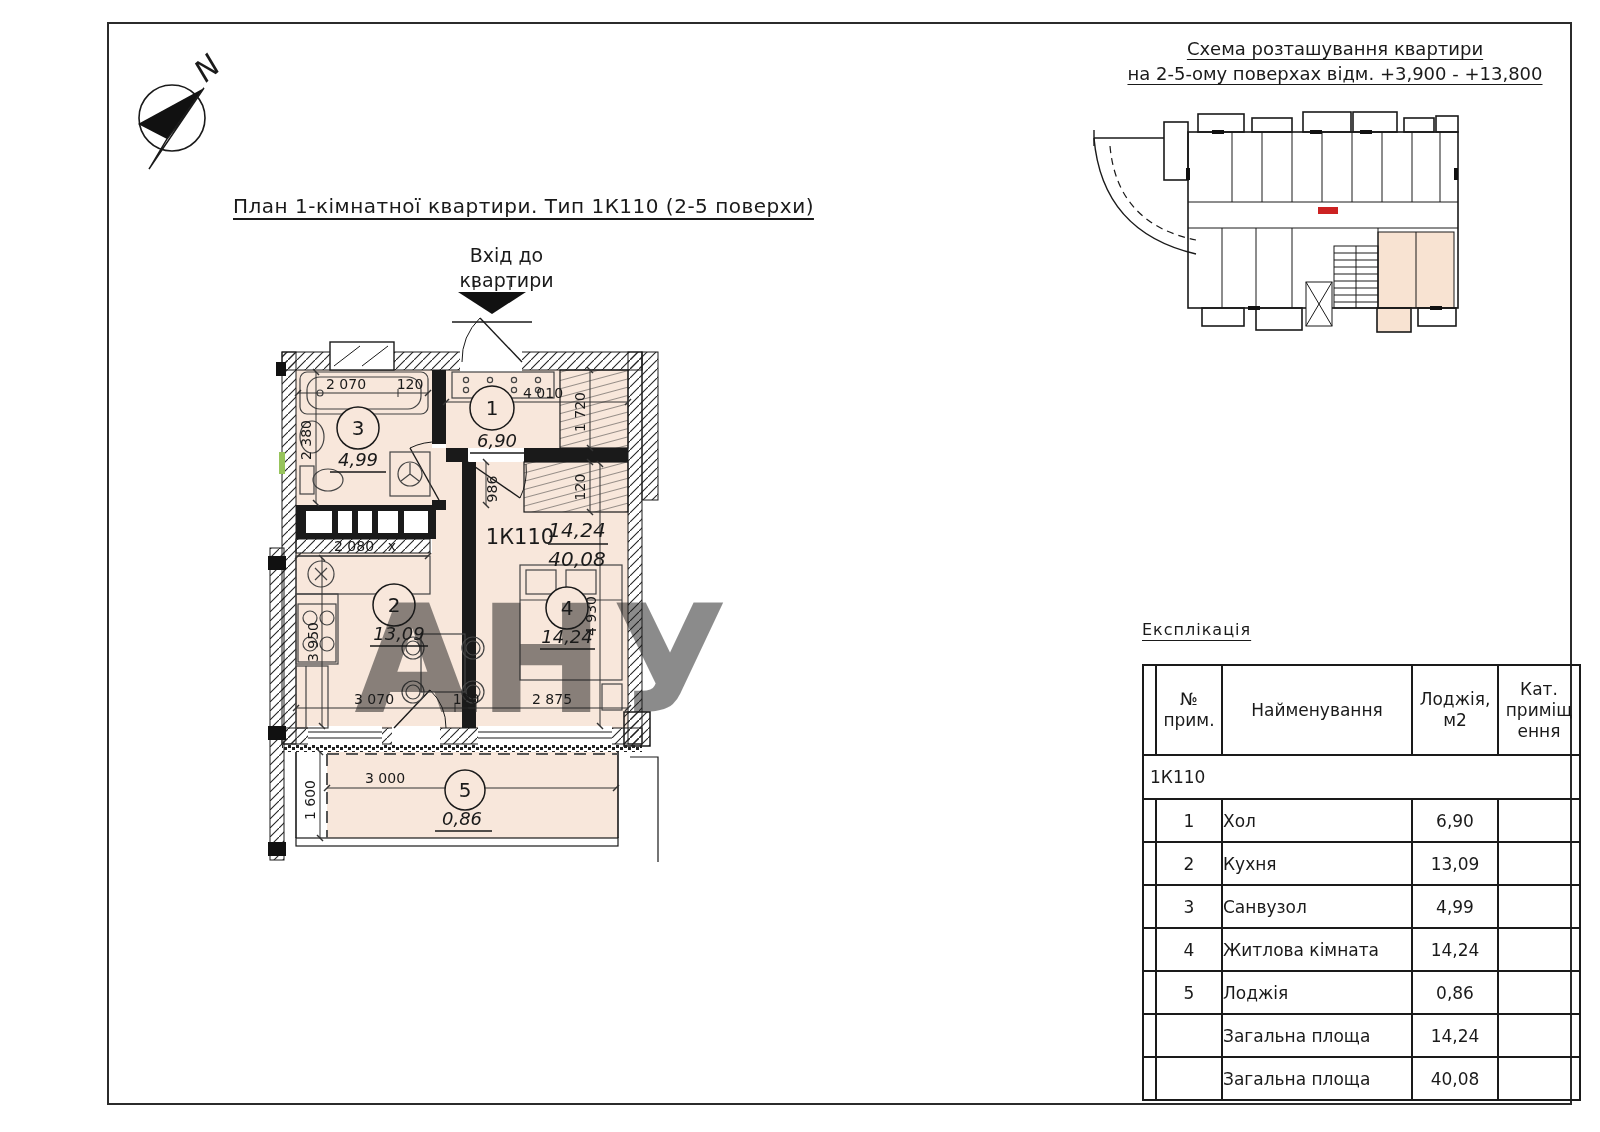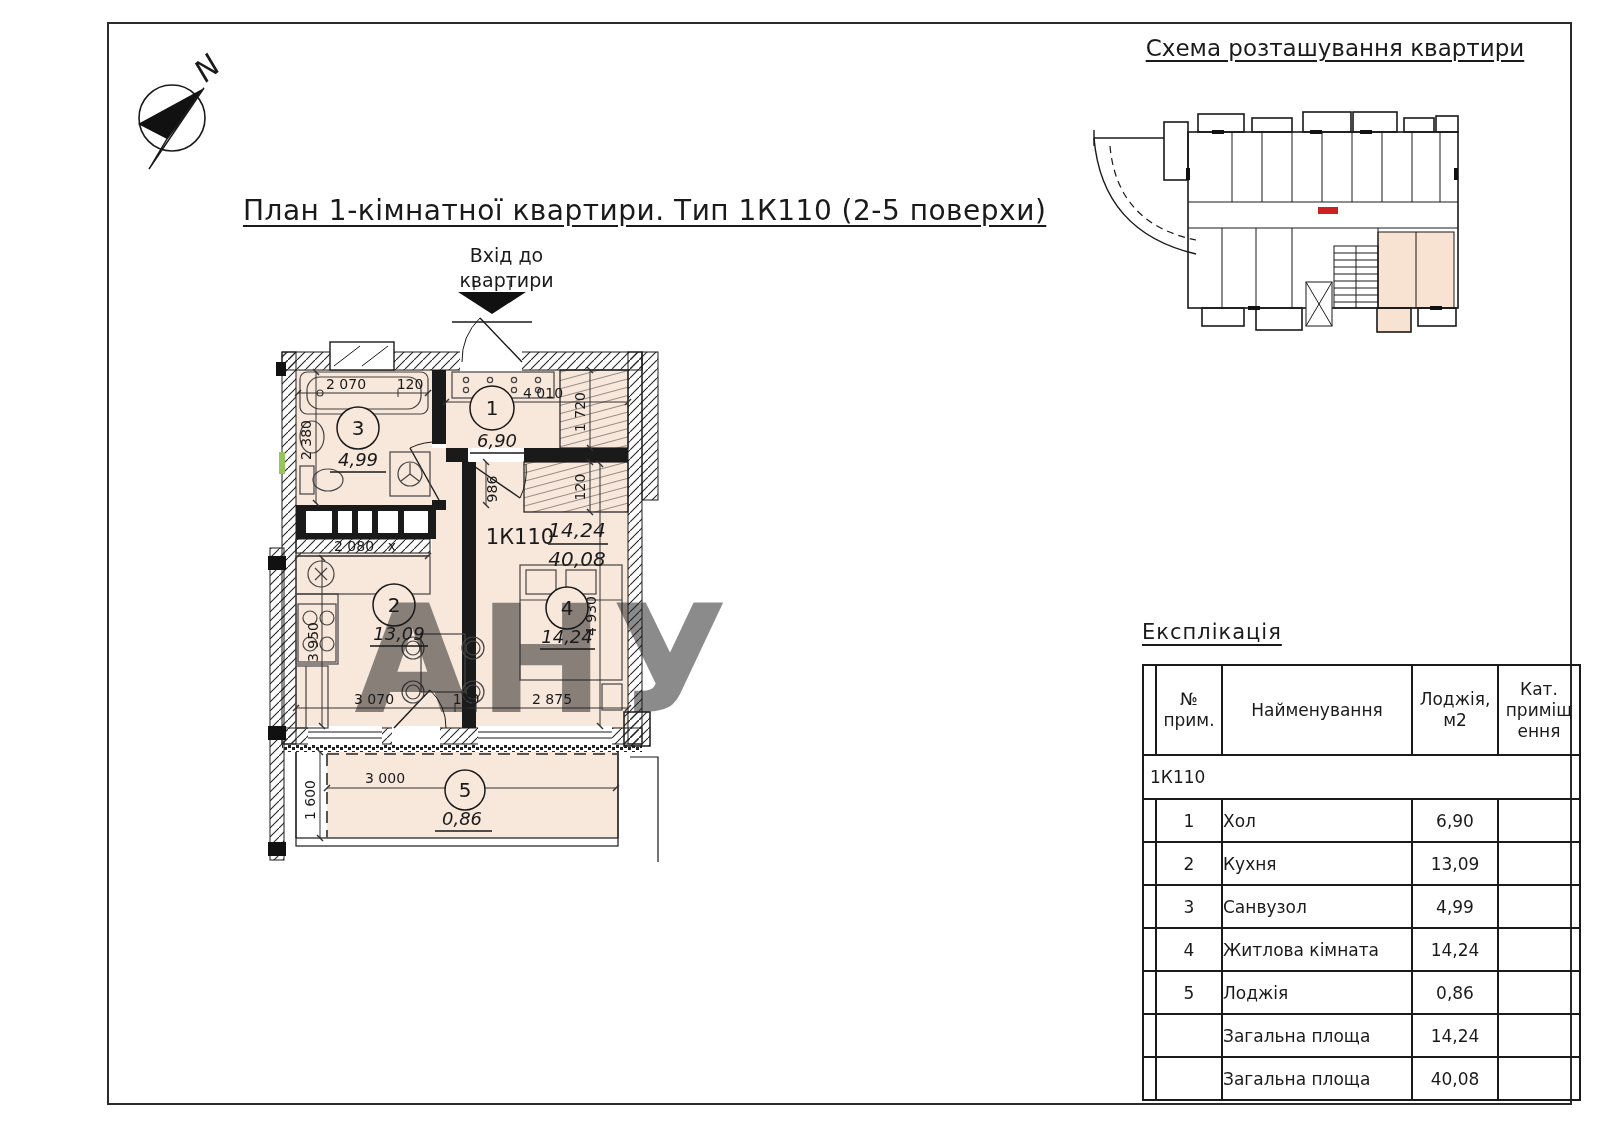--- a/index.html
+++ b/index.html
@@ -1,22 +1,22 @@
 <!DOCTYPE html>
 <html><head>
 <meta charset="utf-8">
 <style>
   html,body{margin:0;padding:0;background:#ffffff;}
   body{width:1600px;height:1132px;position:relative;font-family:"DejaVu Sans",sans-serif;color:#1a1a1a;overflow:hidden;}
   .frame{position:absolute;left:107px;top:22px;width:1461px;height:1079px;border:2px solid #2b2b2b;background:#fff;}
-  .plan-title{position:absolute;left:243px;top:194px;font-size:28px;letter-spacing:.5px;text-decoration:underline;text-underline-offset:5px;white-space:nowrap;}
+  .plan-title{position:absolute;left:233px;top:194px;font-size:20px;letter-spacing:.5px;text-decoration:underline;text-underline-offset:5px;white-space:nowrap;}
   .entrance-label{position:absolute;left:424px;top:243px;width:165px;text-align:center;font-size:19px;line-height:25px;}
-  .schematic-title{position:absolute;left:1105px;top:36px;width:460px;text-align:center;font-size:23px;line-height:25px;}
+  .schematic-title{position:absolute;left:1105px;top:36px;width:460px;text-align:center;font-size:18px;line-height:25px;}
   .schematic-title div{text-decoration:underline;text-underline-offset:4px;}
-  .expl-title{position:absolute;left:1142px;top:620px;font-size:21px;letter-spacing:1px;text-decoration:underline;text-underline-offset:5px;}
+  .expl-title{position:absolute;left:1142px;top:620px;font-size:16px;letter-spacing:1px;text-decoration:underline;text-underline-offset:5px;}
   .expl{position:absolute;left:1142px;top:664px;}
   .expl table{border-collapse:collapse;table-layout:fixed;}
   .expl td{border:2px solid #1a1a1a;font-size:17px;padding:0;vertical-align:middle;overflow:hidden;}
   .expl .c0{width:11px;}
   .expl .c1{width:64px;text-align:center;}
   .expl .c2{width:188px;text-align:left;}
   .expl .c3{width:84px;text-align:center;}
   .expl .c4{width:80px;text-align:center;}
   .expl tr.hdr td{height:88px;text-align:center;white-space:pre-line;line-height:21px;padding-left:0;}
   .expl tr.grp td{height:42px;text-align:left;padding-left:6px;}
@@ -35,20 +35,21 @@
 
 <div class="plan-title">План 1-кімнатної квартири. Тип 1К110 (2-5 поверхи)</div>
 
 <div class="entrance-label">
   <div>Вхід до</div>
   <div>квартири</div>
 </div>
 
 <div class="schematic-title">
   <div>Схема розташування квартири</div>
+  <div>на 2-5-ому поверхах відм. +3,900 - +13,800</div>
 </div>
 
 <svg style="position:absolute;left:0;top:0;" width="1600" height="1132" viewBox="0 0 1600 1132">
   <defs>
     <pattern id="hatch" width="9" height="9" patternUnits="userSpaceOnUse">
       <path d="M0,9 L9,0" stroke="#222" stroke-width="1.1"></path>
     </pattern>
     <pattern id="closet" width="8" height="8" patternUnits="userSpaceOnUse" patternTransform="rotate(75)">
       <line x1="0" y1="0" x2="0" y2="8" stroke="#333" stroke-width="1"></line>
     </pattern>

